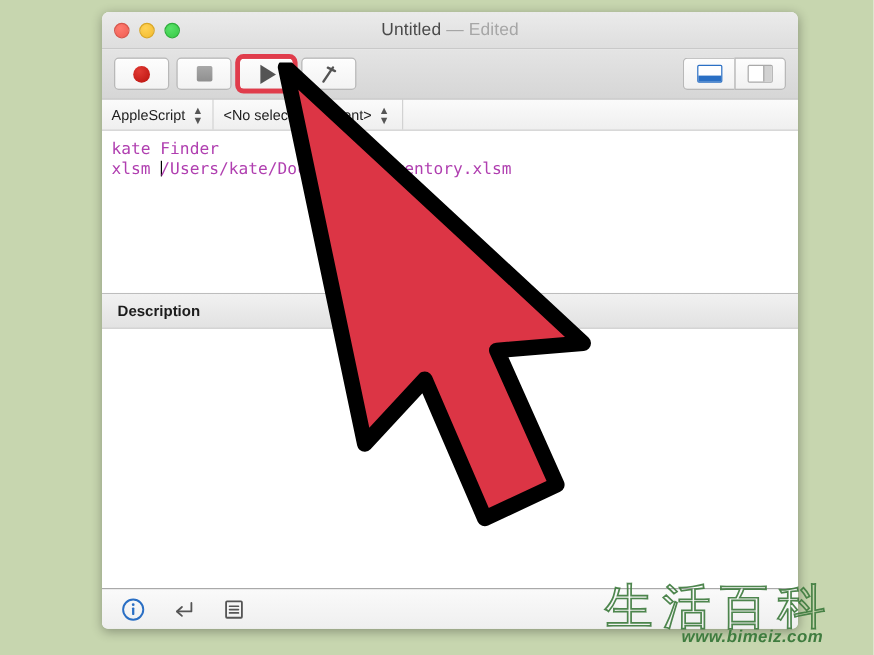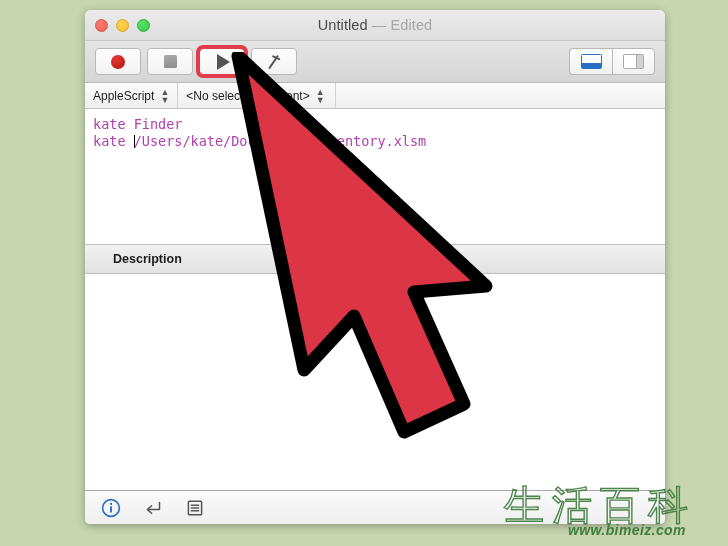--- a/index.html
+++ b/index.html
@@ -225,21 +225,21 @@
 
   
   #desc-bar {
     flex: 0 0 28px;
     height: 28px;
     background: linear-gradient(to bottom, #f1f1f1, #e2e2e2);
     border-top: 1px solid #bdbdbd;
     border-bottom: 1px solid #bdbdbd;
     display: flex;
     align-items: center;
-    padding-left: 28px;
+    padding-left: 13px;
     font-size: 12.5px;
     font-weight: bold;
     color: #1c1c1c;
   }
 
   
   #desc-pane {
     flex: 0 0 216px;
     height: 216px;
     background: #ffffff;
@@ -373,21 +373,21 @@
       <span>&lt;No selected element&gt;</span>
       <span class="updown">
           <b>▲</b>
           <b>▼</b>
         </span>
     </div>
   </div>
 
   <div id="editor">
     <div id="code"><span>kate Finder</span>
-<span>kate </span><span class="caret"></span><span>/Users/kate/Documents/inventory.xlsm</span></div>
+<span>xlsm </span><span class="caret"></span><span>/Users/kate/Documents/inventory.xlsm</span></div>
   </div>
 
   <div id="desc-bar">
     <span>Description</span>
   </div>
 
   <div id="desc-pane">
     <span></span>
   </div>
 

